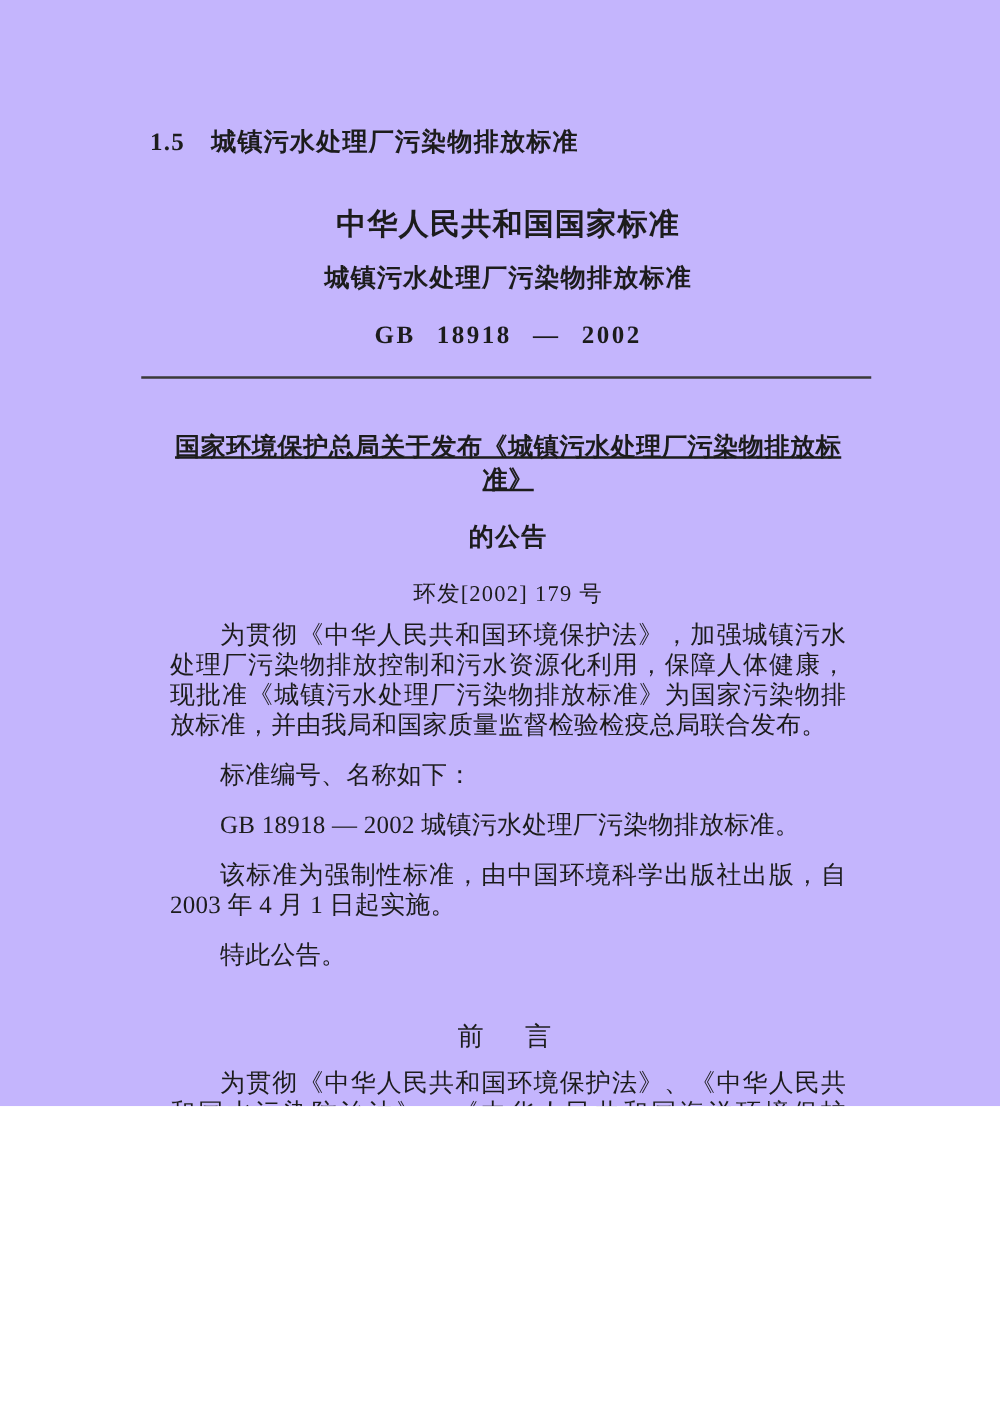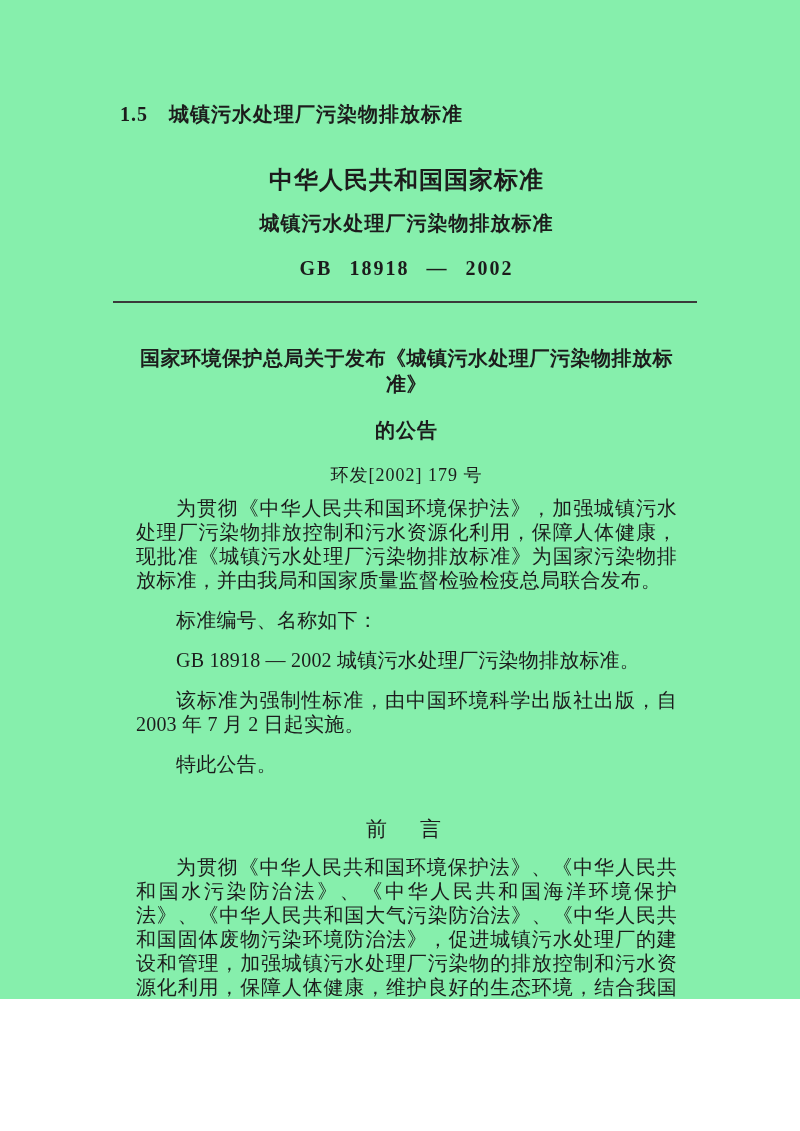--- a/index.html
+++ b/index.html
@@ -3,23 +3,23 @@
 <meta charset="utf-8">
 <style>
   html, body {
     margin: 0;
     padding: 0;
     background: #ffffff;
   }
   .page {
     position: relative;
     width: 800px;
-    height: 999px;
+    height: 885px;
     margin: 0 auto;
-    background: #86efac;
+    background: #c4b5fd;
     color: #1c1c1c;
     font-family: "Liberation Serif", "DejaVu Serif", serif;
     box-sizing: border-box;
     padding: 102px 107px 0 120px;
     overflow: hidden;
   }
   .section-heading {
     font-size: 20px;
     font-weight: 700;
     letter-spacing: 1px;
@@ -56,20 +56,21 @@
     border-top: 2px solid #3a3a3a;
     margin: 21px -4px 0 -7px;
   }
   .ann-title {
     margin-top: 42px;
     text-align: center;
     font-size: 20px;
     font-weight: 700;
     line-height: 26px;
     letter-spacing: 0.5px;
+    text-decoration: underline;
   }
   .ann-title-2 {
     margin-top: 20px;
     text-align: center;
     font-size: 20px;
     font-weight: 700;
     line-height: 26px;
     letter-spacing: 1px;
   }
   .doc-number {
@@ -130,21 +131,21 @@
   <div class="ann-title-2">的公告</div>
 
   <div class="doc-number">环发[2002] 179 号</div>
 
   <p class="body-para first">为贯彻《中华人民共和国环境保护法》，加强城镇污水处理厂污染物排放控制和污水资源化利用，保障人体健康，现批准《城镇污水处理厂污染物排放标准》为国家污染物排放标准，并由我局和国家质量监督检验检疫总局联合发布。</p>
 
   <p class="body-para">标准编号、名称如下：</p>
 
   <p class="body-para">GB 18918 — 2002 城镇污水处理厂污染物排放标准。</p>
 
-  <p class="body-para">该标准为强制性标准，由中国环境科学出版社出版，自 2003 年 7 月 2 日起实施。</p>
+  <p class="body-para">该标准为强制性标准，由中国环境科学出版社出版，自 2003 年 4 月 1 日起实施。</p>
 
   <p class="body-para">特此公告。</p>
 
 
   <div class="fw-heading">前　言</div>
 
   <p class="body-para fw-para">为贯彻《中华人民共和国环境保护法》、《中华人民共和国水污染防治法》、《中华人民共和国海洋环境保护法》、《中华人民共和国大气污染防治法》、《中华人民共和国固体废物污染环境防治法》，促进城镇污水处理厂的建设和管理，加强城镇污水处理厂污染物的排放控制和污水资源化利用，保障人体健康，维护良好的生态环境，结合我国《城市污水处理及污染防治技术政策》，制定本标准。</p>
 
 </div>
 

